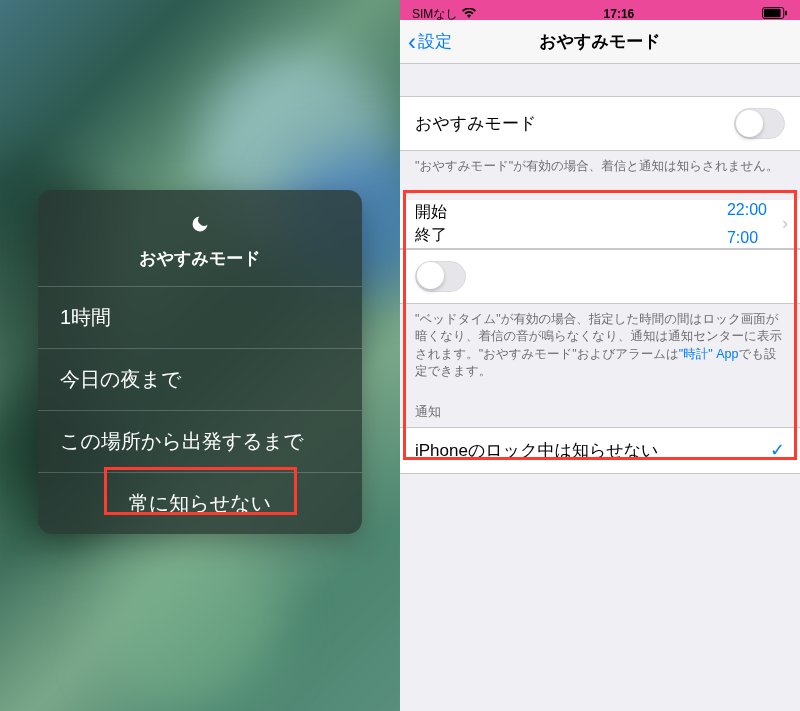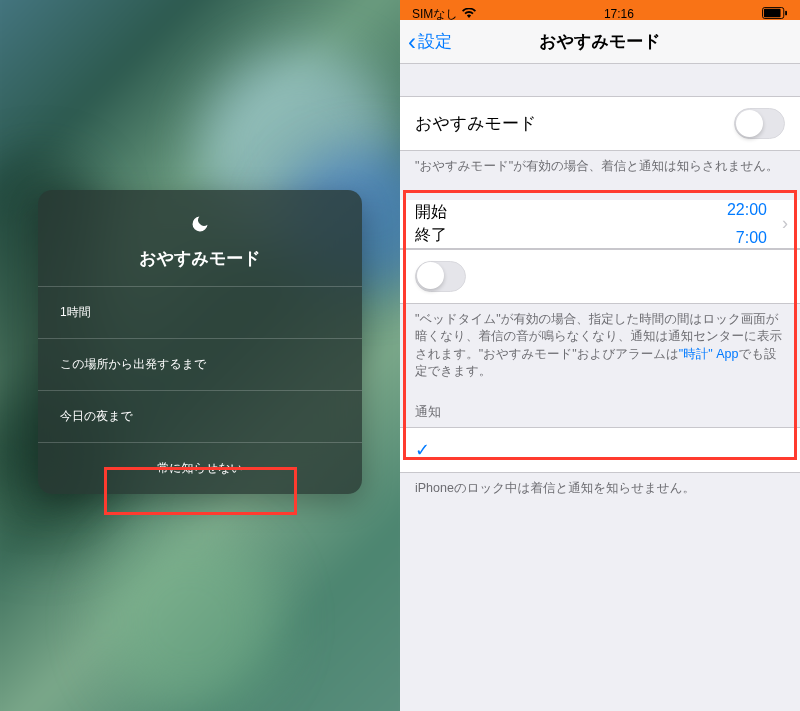--- a/index.html
+++ b/index.html
@@ -13,48 +13,48 @@
     .blob1 { width: 200px; height: 200px; background: rgba(180,220,240,0.5); top: 50px; left: 200px; }
     .blob2 { width: 180px; height: 140px; background: rgba(60,120,200,0.6); top: 150px; left: 280px; }
     .blob3 { width: 150px; height: 150px; background: rgba(40,80,60,0.7); top: 400px; left: -30px; }
     .blob4 { width: 180px; height: 180px; background: rgba(120,180,140,0.5); bottom: 0; left: 100px; }
     .blob5 { width: 120px; height: 340px; background: rgba(20,50,40,0.6); top: 160px; left: -20px; border-radius: 60px; }
     
     .action-popup { position: absolute; top: 190px; left: 38px; width: 324px; background: rgba(40,55,50,0.78); border-radius: 14px; overflow: hidden; backdrop-filter: blur(20px); box-shadow: 0 8px 30px rgba(0,0,0,0.3); }
     .popup-header { padding: 24px 0 16px; text-align: center; }
     .moon-icon { color: #fff; font-size: 20px; display: inline-block; margin-bottom: 8px; }
     .popup-title { color: #fff; font-size: 17px; font-weight: 600; }
-    .popup-item { padding: 17px 22px; color: #fff; font-size: 12px; border-top: 0.5px solid rgba(255,255,255,0.2); text-align: left; }
+    .popup-item { padding: 17px 22px; color: #fff; font-size: 20px; border-top: 0.5px solid rgba(255,255,255,0.2); text-align: left; }
     .popup-item.center { text-align: center; }
     
     .red-box-left { position: absolute; border: 3px solid #ff3b2f; pointer-events: none; }
     
     
     .right-panel { width: 400px; height: 711px; background: #efeff4; display: flex; flex-direction: column; }
-    .status-bar { height: 20px; display: flex; align-items: center; justify-content: space-between; padding: 8px 12px 0; font-size: 12px; background: #f97316; }
+    .status-bar { height: 20px; display: flex; align-items: center; justify-content: space-between; padding: 8px 12px 0; font-size: 12px; background: #ec4899; }
     .status-left { display: flex; align-items: center; gap: 4px; }
     .status-right { display: flex; align-items: center; }
-    .status-time { font-weight: 400; font-size: 12px; }
+    .status-time { font-weight: 700; font-size: 12px; }
     
     .nav-bar { height: 44px; background: #f7f7f8; border-bottom: 0.5px solid #c8c7cc; display: flex; align-items: center; position: relative; padding: 0 8px; }
     .back-btn { display: flex; align-items: center; color: #007aff; font-size: 17px; }
     .back-chevron { font-size: 24px; line-height: 1; margin-right: 2px; }
     .nav-title { position: absolute; left: 50%; transform: translateX(-50%); font-size: 17px; font-weight: 600; }
     
     .content { flex: 1; overflow: hidden; position: relative; }
     .section-gap { height: 32px; }
     .section-gap-small { height: 16px; }
     .cell { background: #fff; border-top: 0.5px solid #c8c7cc; border-bottom: 0.5px solid #c8c7cc; padding: 11px 15px; display: flex; align-items: center; justify-content: space-between; font-size: 17px; min-height: 44px; }
     .cell + .cell { border-top: none; }
     .cell .label { color: #000; }
     .cell .check { color: #007aff; font-size: 18px; }
     
     .cell-double { background: #fff; border-bottom: 0.5px solid #c8c7cc; padding: 1px 15px; display: flex; align-items: center; position: relative; }
     .double-labels { display: flex; flex-direction: column; gap: 2px; font-size: 16px; }
-    .double-values { margin-left: auto; display: flex; flex-direction: column; gap: 10px; text-align: right; color: #007aff; font-size: 16px; margin-right: 18px; }
+    .double-values { margin-left: auto; display: flex; flex-direction: column; gap: 10px; color: #007aff; font-size: 16px; margin-right: 18px; }
     .double-chevron { color: #c7c7cc; font-size: 18px; position: absolute; right: 12px; }
     
     .footer-text { padding: 7px 15px 8px; font-size: 12.5px; color: #6d6d72; line-height: 1.4; }
     .footer-link { color: #007aff; }
     .header-text { padding: 14px 15px 6px; font-size: 13px; color: #6d6d72; }
     
     .toggle { width: 51px; height: 31px; border-radius: 16px; position: relative; }
     .toggle.on { background: #4cd964; }
     .toggle.off { background: #e5e5ea; border: 1.5px solid #d9d9de; }
     .toggle .knob { width: 27px; height: 27px; background: #fff; border-radius: 50%; position: absolute; top: 2px; box-shadow: 0 2px 4px rgba(0,0,0,0.2); }
@@ -81,22 +81,22 @@
   <div class="action-popup">
     <div class="popup-header">
       <span class="moon-icon">
         <svg width="20" height="20" viewBox="0 0 24 24" fill="#fff">
             <path d="M21 12.8A9 9 0 1 1 11.2 3a7 7 0 0 0 9.8 9.8z"></path>
           </svg>
       </span>
       <div class="popup-title">おやすみモード</div>
     </div>
     <div class="popup-item">1時間</div>
+    <div class="popup-item">今日の夜まで</div>
     <div class="popup-item">この場所から出発するまで</div>
-    <div class="popup-item">今日の夜まで</div>
     <div class="popup-item center">常に知らせない</div>
   </div>
   <div class="red-box-left" style="top:467px; left:104px; width:193px; height:48px;"></div>
 </div>
 
 <div class="right-panel">
   <div class="status-bar">
     <div class="status-left">
       <span>SIMなし</span>
       <span class="wifi-icon">
@@ -154,18 +154,18 @@
             <div class="knob"></div>
           </div>
       </div>
       <div class="footer-text">
         <span>"ベッドタイム"が有効の場合、指定した時間の間はロック画面が暗くなり、着信の音が鳴らなくなり、通知は通知センターに表示されます。"おやすみモード"およびアラームは</span><span class="footer-link">"時計" App</span><span>でも設定できます。</span>
       </div>
     </div>
 
     <div class="header-text">通知</div>
     <div class="cell">
+      <span class="label">iPhoneのロック中は知らせない</span>
       <span class="check">✓</span>
     </div>
-    <div class="footer-text">iPhoneのロック中は着信と通知を知らせません。</div>
 
   </div>
 </div>
 
 </body></html>

